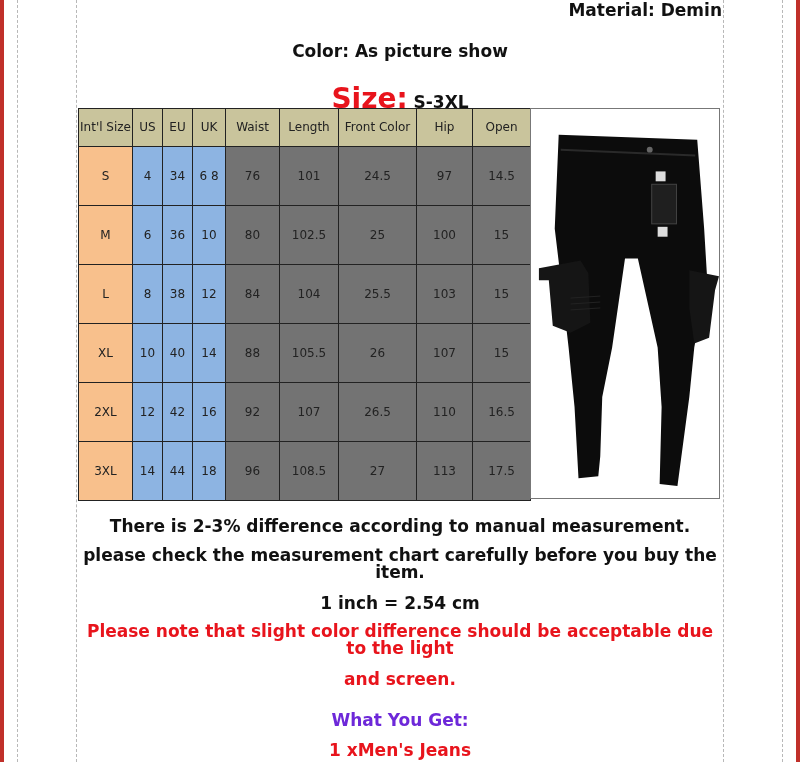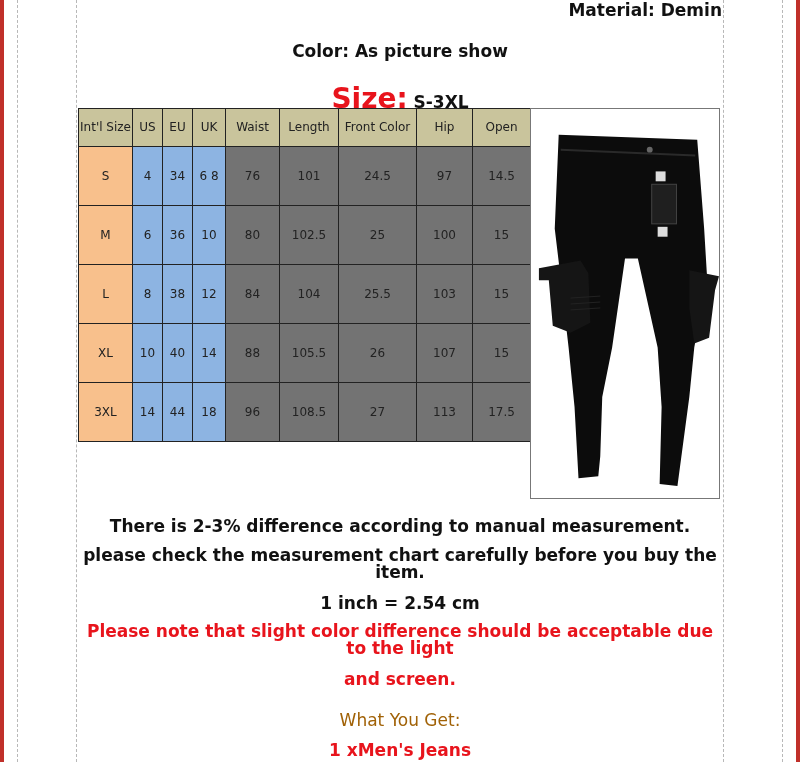--- a/index.html
+++ b/index.html
@@ -41,21 +41,21 @@
       position: absolute; left: 530px; top: 108px; width: 190px; height: 391px;
       border: 1px solid #777; background: #fff; box-sizing: border-box;
     }
     .photo svg { width: 100%; height: 100%; display: block; }
 
     .b1 { top: 516px; font-size: 17px; font-weight: bold; }
     .b2 { top: 547px; font-size: 17px; font-weight: bold; line-height: 17px; white-space: normal; }
     .b3 { top: 593px; font-size: 17px; font-weight: bold; }
     .r1 { top: 623px; font-size: 17px; font-weight: bold; color: #e8141c; line-height: 17px; white-space: normal; left: 82px; width: 636px; }
     .r2 { top: 669px; font-size: 17px; font-weight: bold; color: #e8141c; }
-    .r3 { top: 710px; font-size: 17px; font-weight: normal; color: #a16207; }
+    .r3 { top: 710px; font-size: 17px; font-weight: bold; color: #6d28d9; }
     .r4 { top: 740px; font-size: 17px; font-weight: bold; color: #e8141c; }
   </style>
 </head>
 <body>
 
 <div class="red-border left"></div>
 <div class="red-border right"></div>
 <div class="dash" style="left:17px"></div>
 <div class="dash" style="left:76px"></div>
 <div class="dash" style="left:723px"></div>
@@ -120,20 +120,31 @@
       <td class="c-blue">10</td>
       <td class="c-blue">40</td>
       <td class="c-blue">14</td>
       <td class="c-white">88</td>
       <td class="c-white">105.5</td>
       <td class="c-white">26</td>
       <td class="c-white">107</td>
       <td class="c-white">15</td>
     </tr>
     <tr>
+      <td class="c-intl">2XL</td>
+      <td class="c-blue">12</td>
+      <td class="c-blue">42</td>
+      <td class="c-blue">16</td>
+      <td class="c-white">92</td>
+      <td class="c-white">107</td>
+      <td class="c-white">26.5</td>
+      <td class="c-white">110</td>
+      <td class="c-white">16.5</td>
+    </tr>
+    <tr>
       <td class="c-intl">3XL</td>
       <td class="c-blue">14</td>
       <td class="c-blue">44</td>
       <td class="c-blue">18</td>
       <td class="c-white">96</td>
       <td class="c-white">108.5</td>
       <td class="c-white">27</td>
       <td class="c-white">113</td>
       <td class="c-white">17.5</td>
     </tr>

